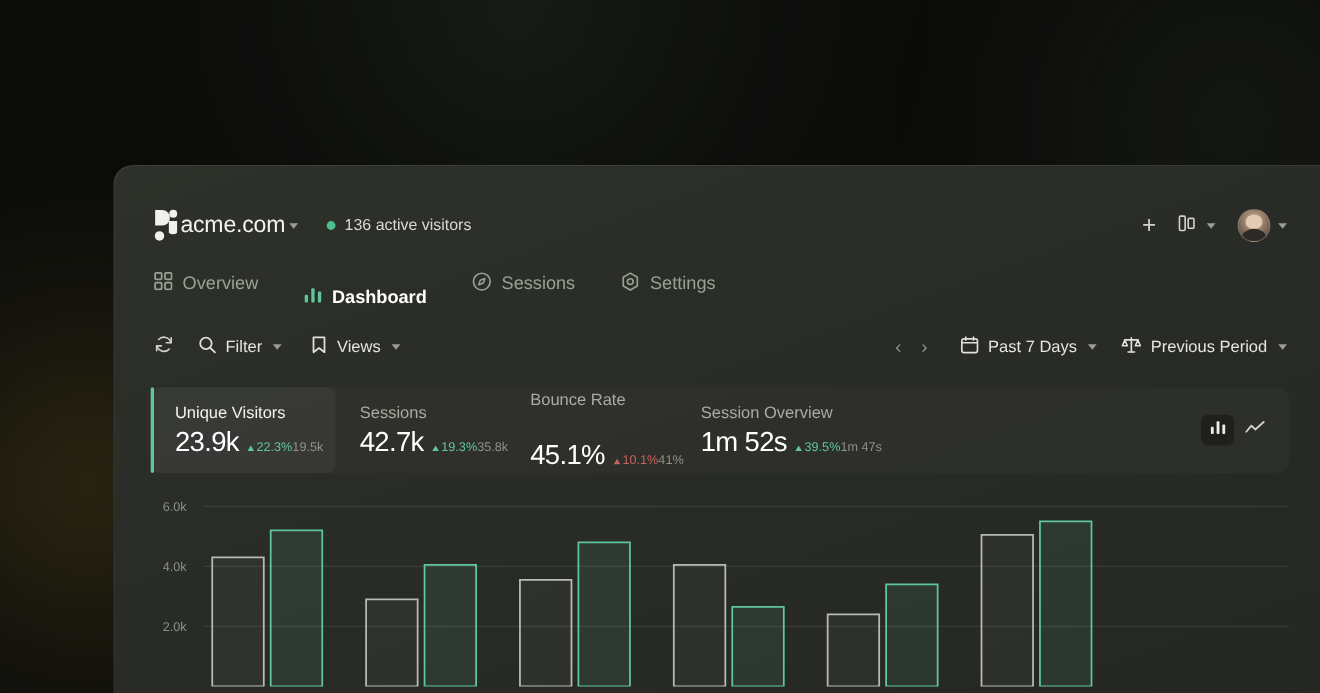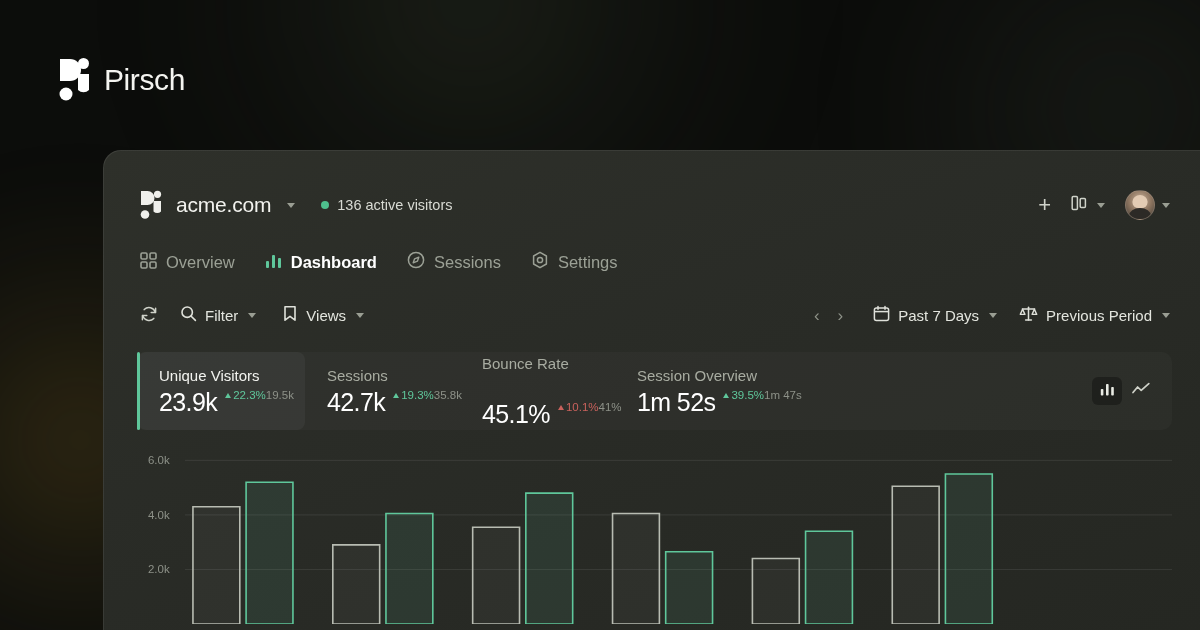--- a/index.html
+++ b/index.html
@@ -73,21 +73,21 @@
     z-index: 4;
   }
 
   
   .panel-head {
     display: flex; align-items: center;
     height: 56px;
     padding: 0 30px 0 36px;
     margin-top: 26px;
   }
-  .site-group { display: flex; align-items: center; gap: 14px; }
+  .site-group { display: flex; align-items: center; gap: 2px; }
   .site-logo { width: 22px; height: 30px; display:block; }
   .site-name {
     color: #f2f2ee;
     font-size: 21px;
     letter-spacing: -0.2px;
   }
   .caret {
     width: 0; height: 0;
     border-left: 4.5px solid transparent;
     border-right: 4.5px solid transparent;
@@ -138,21 +138,21 @@
     content:"";
     position: absolute; left: 50%; top: 4px;
     width: 15px; height: 13px;
     transform: translateX(-50%);
     border-radius: 50% 50% 40% 40%;
     background: #e3cbb3;
   }
 
   
   .nav {
-    display: flex; align-items: flex-end; gap: 30px;
+    display: flex; align-items: center; gap: 41px;
     padding: 0 36px;
     margin-top: 10px;
     height: 30px;
   }
   .nav-item {
     display: flex; align-items: center; gap: 9px;
     color: #9ba095;
     font-size: 16.5px;
   }
   .nav-item.active { color: #ffffff; font-weight: 600; margin-top: 24px; }
@@ -211,21 +211,21 @@
     background: #5fc79b;
     border-radius: 3px;
   }
   .metric-label {
     font-size: 15px;
     color: #a8aca1;
     margin-bottom: 5px;
     white-space: nowrap;
   }
   .metric.selected .metric-label { color: #f2f3ef; }
-  .metric-row { display: flex; align-items: flex-start; gap: 8px; }
+  .metric-row { display: flex; align-items: flex-end; gap: 8px; }
   .metric-value {
     font-size: 25px;
     color: #ffffff;
     letter-spacing: -0.6px;
     line-height: 1.05;
     white-space: nowrap;
   }
   .metric-delta {
     display: flex; flex-direction: row;
     align-items: flex-end;
@@ -272,31 +272,20 @@
   .chart-svg { display:block; width: 100%; height: 180px; }
 </style>
 </head>
 <body>
 
 <div class="page">
   <div class="glow-left"></div>
   <div class="glow-top"></div>
   <div class="glow-right"></div>
 
-  <div class="brand">
-    <span>
-      <svg class="brand-mark" viewBox="0 0 32 46" xmlns="http://www.w3.org/2000/svg">
-        <path d="M2 2 h10 a11 11 0 0 1 0 22 H2 Z" fill="#ffffff"></path>
-        <circle cx="8" cy="37" r="6.5" fill="#ffffff"></circle>
-        <circle cx="25.5" cy="6.5" r="5.5" fill="#ffffff"></circle>
-        <path d="M20 17 h11 v16 a8 8 0 0 1 -11 0 Z" fill="#ffffff"></path>
-      </svg>
-    </span>
-    <span class="brand-name">Pirsch</span>
-  </div>
 
   <div class="panel">
 
     <div class="panel-head">
       <div class="site-group">
         <span>
           <svg class="site-logo" viewBox="0 0 22 30" xmlns="http://www.w3.org/2000/svg">
             <path d="M1 1 h6.5 a7 7 0 0 1 0 14 H1 Z" fill="#f0f0ec"></path>
             <circle cx="5" cy="24.5" r="4.3" fill="#f0f0ec"></circle>
             <circle cx="17.5" cy="4.3" r="3.6" fill="#f0f0ec"></circle>

